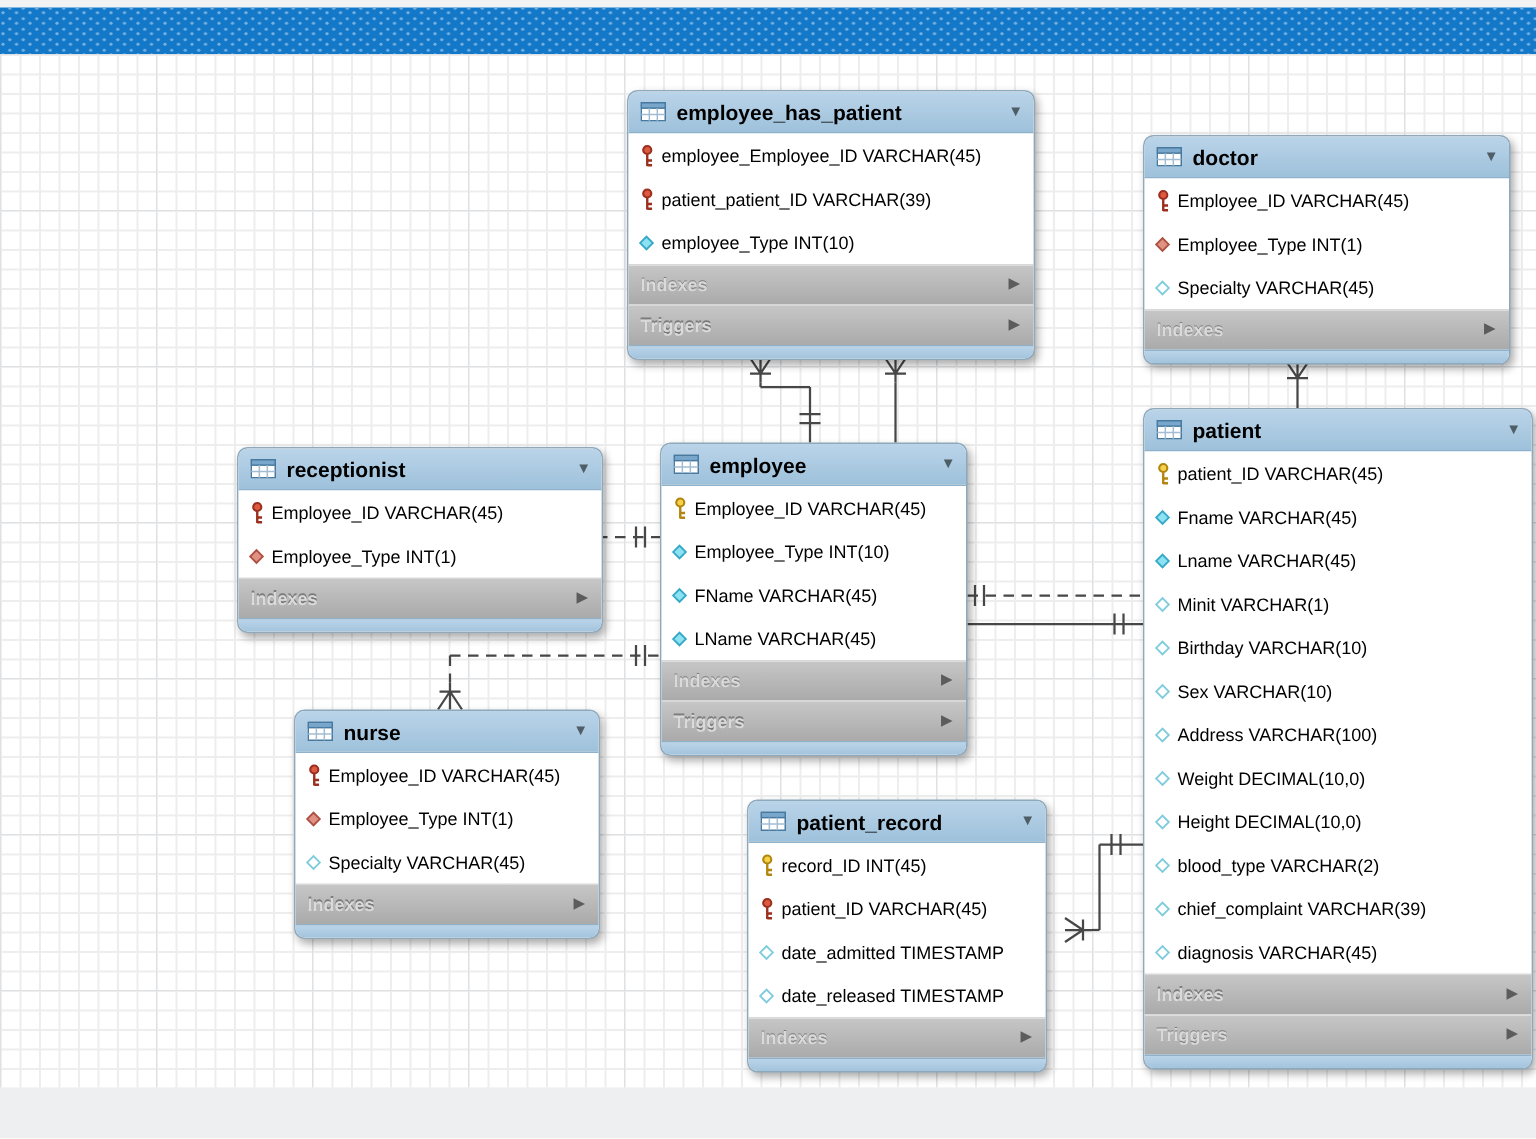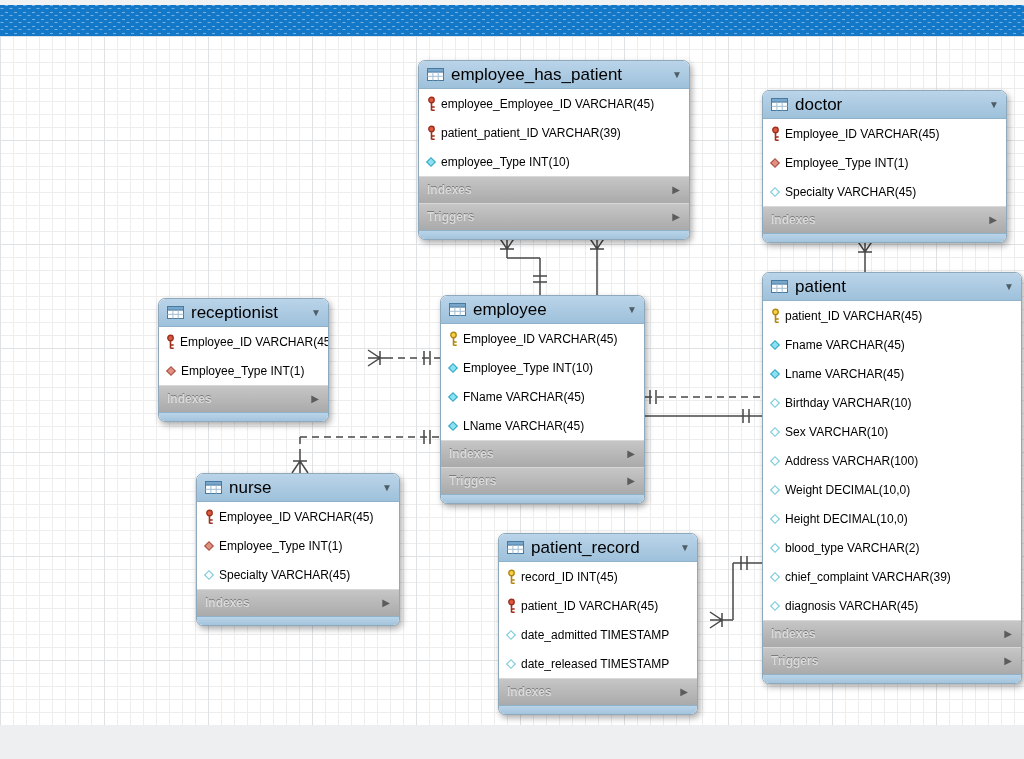--- a/index.html
+++ b/index.html
@@ -34,21 +34,21 @@
   .db-table{
     position:absolute;box-sizing:border-box;border:1px solid #8ea9bc;border-radius:7px;
     box-shadow:2px 3px 6px rgba(0,0,0,0.33);background:#ffffff;overflow:hidden;
   }
   .thead{
     height:28px;display:flex;align-items:center;box-sizing:border-box;
     background:linear-gradient(#bad4e9,#9ec1db);border-bottom:1px solid #8fb2ca;
     padding:0 7px 0 8px;
   }
   .ticon{display:flex;margin-right:7px;}
-  .ttitle{font-size:17px;font-weight:normal;color:#000;white-space:nowrap;text-align:center;}
+  .ttitle{font-size:14px;font-weight:bold;color:#000;white-space:nowrap;text-align:center;}
   .tcollapse{margin-left:auto;font-size:10px;color:#4e5d66;line-height:1;}
   .trow{
     height:29px;display:flex;align-items:center;background:#ffffff;
     padding-left:6px;box-sizing:border-box;white-space:nowrap;
   }
   .cicon{display:flex;margin-right:4px;width:12px;justify-content:center;}
   .ctext{font-size:12px;color:#000000;}
   .tsection{
     height:27px;display:flex;align-items:center;box-sizing:border-box;
     background:linear-gradient(#c6c6c6,#aaaaaa);border-top:1px solid #d8d8d8;
@@ -196,21 +196,21 @@
           </svg>
         </span>
         <span class="ctext">Specialty VARCHAR(45)</span>
       </div>
       <div class="tsection">
         <span class="slabel">Indexes</span>
         <span class="sarrow">▶</span>
       </div>
       <div class="tfoot"></div>
     </div>
-    <div class="db-table" style="left: 158px; top: 298px; width: 171px;">
+    <div class="db-table" style="left: 158px; top: 298px; width: 244px;">
       <div class="thead">
         <span class="ticon">
           <svg width="17" height="13" viewBox="0 0 17 13">
             <rect x="0.5" y="0.5" width="16" height="12" fill="#ffffff" stroke="#48799f"></rect>
             <rect x="0.5" y="0.5" width="16" height="3.6" fill="#79a7cc" stroke="#48799f"></rect>
             <line x1="5.9" y1="4.2" x2="5.9" y2="12.5" stroke="#a2bdd3"></line>
             <line x1="11.2" y1="4.2" x2="11.2" y2="12.5" stroke="#a2bdd3"></line>
             <line x1="0.5" y1="8.3" x2="16.5" y2="8.3" stroke="#a2bdd3"></line>
           </svg>
         </span>
@@ -328,20 +328,28 @@
         </span>
         <span class="ctext">Fname VARCHAR(45)</span>
       </div>
       <div class="trow">
         <span class="cicon">
           <svg width="12" height="12" viewBox="0 0 12 12">
             <rect x="3" y="3" width="6" height="6" transform="rotate(45 6 6)" fill="#8ce2f2" stroke="#35a9c7" stroke-width="1.2"></rect>
           </svg>
         </span>
         <span class="ctext">Lname VARCHAR(45)</span>
+      </div>
+      <div class="trow">
+        <span class="cicon">
+          <svg width="12" height="12" viewBox="0 0 12 12">
+            <rect x="3" y="3" width="6" height="6" transform="rotate(45 6 6)" fill="#ffffff" stroke="#7fccdd" stroke-width="1.2"></rect>
+          </svg>
+        </span>
+        <span class="ctext">Minit VARCHAR(1)</span>
       </div>
       <div class="trow">
         <span class="cicon">
           <svg width="12" height="12" viewBox="0 0 12 12">
             <rect x="3" y="3" width="6" height="6" transform="rotate(45 6 6)" fill="#ffffff" stroke="#7fccdd" stroke-width="1.2"></rect>
           </svg>
         </span>
         <span class="ctext">Birthday VARCHAR(10)</span>
       </div>
       <div class="trow">

